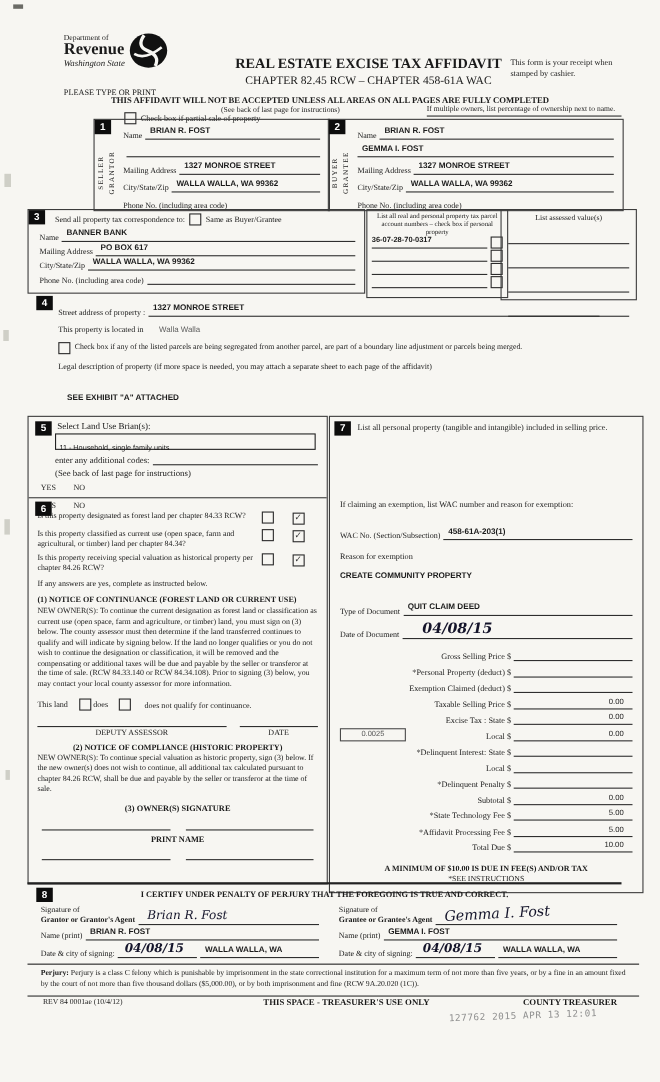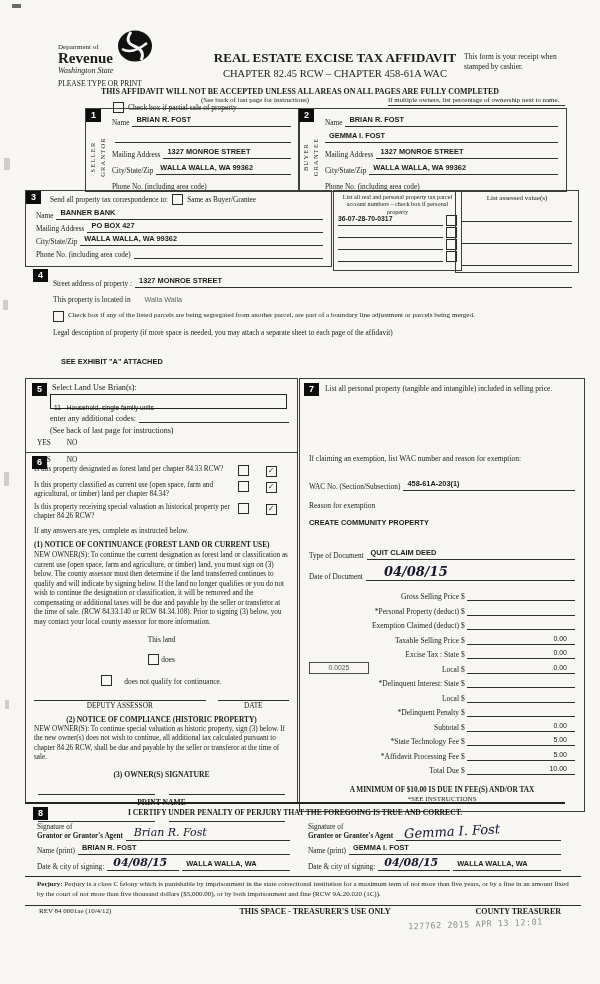--- a/index.html
+++ b/index.html
@@ -50,21 +50,21 @@
   <div>
     <div class="artifact" style="left:12px;top:4px;width:9px;height:4px;background:#6b6b66;"></div>
     <div class="artifact" style="left:4px;top:158px;width:6px;height:12px;"></div>
     <div class="artifact" style="left:3px;top:300px;width:5px;height:10px;"></div>
     <div class="artifact" style="left:4px;top:472px;width:5px;height:14px;"></div>
     <div class="artifact" style="left:5px;top:700px;width:4px;height:9px;"></div>
   </div>
 
   <div class="abs" style="left:58px;top:30px;display:flex;gap:4px;">
     <div style="text-align:left;">
-      <div style="font-size:7px;margin-top:13px;">Department of</div>
+      <div style="font-size:7px;">Department of</div>
       <div class="b" style="font-size:15px;line-height:1;">Revenue</div>
       <div style="font-style:italic;font-size:8px;">Washington State</div>
     </div>
     <svg width="36" height="34" viewBox="0 0 36 34">
       <ellipse cx="18" cy="16" rx="17" ry="15.5" fill="#111"></ellipse>
       <path d="M14,2 Q7,12 17,16 Q29,21 24,30" stroke="#f7f6f2" stroke-width="3" fill="none"></path>
       <path d="M5,19 Q15,25 30,13" stroke="#f7f6f2" stroke-width="2.4" fill="none"></path>
     </svg>
   </div>
 
@@ -153,21 +153,21 @@
         <span>Same as Buyer/Grantee</span>
       </div>
     </div>
     <div style="padding:0 8px 2px 10px;">
       <div class="r" style="height:13px;">
           <span class="lb">Name</span>
           <span class="fl"><span class="tv">BANNER BANK</span></span>
         </div>
       <div class="r" style="height:13px;">
           <span class="lb">Mailing Address</span>
-          <span class="fl"><span class="tv">PO BOX 427</span></span>
+          <span class="fl"><span class="tv">PO BOX 617</span></span>
         </div>
       <div class="r" style="height:13px;">
           <span class="lb">City/State/Zip</span>
           <span class="fl"><span class="tv">WALLA WALLA, WA  99362</span></span>
         </div>
       <div class="r" style="height:13px;">
           <span class="lb">Phone No. (including area code)</span>
           <span class="fl"></span>
         </div>
     </div>
@@ -263,21 +263,21 @@
         <div class="q">Is this property receiving special valuation as historical property per chapter 84.26 RCW?</div>
         <div class="ynwrap">
           <span class="yncell"><span class="cb"></span></span>
           <span class="yncell"><span class="cb on"></span></span>
         </div>
       </div>
       <div style="margin-top:5px;font-size:7.3px;">If any answers are yes, complete as instructed below.</div>
       <div class="b" style="margin-top:5px;font-size:7.4px;">(1) NOTICE OF CONTINUANCE  (FOREST LAND OR CURRENT USE)</div>
       <div class="body-sm" style="margin-top:2px;">NEW OWNER(S): To continue the current designation as forest land or classification as current use (open space, farm and agriculture, or timber) land, you must sign on (3) below. The county assessor must then determine if the land transferred continues to qualify and will indicate by signing below. If the land no longer qualifies or you do not wish to continue the designation or classification, it will be removed and the compensating or additional taxes will be due and payable by the seller or transferor at the time of sale. (RCW 84.33.140 or RCW 84.34.108). Prior to signing (3) below, you may contact your local county assessor for more information.</div>
 
-      <div style="margin-top:7px;display:flex;align-items:center;gap:10px;font-size:7.4px;flex-direction:column;">
+      <div style="margin-top:7px;display:flex;align-items:center;gap:10px;font-size:7.4px;">
         <span>This land</span>
         <span style="display:flex;align-items:center;gap:2px;">
             <span class="cb"></span>
             <span>does</span>
           </span>
         <span style="display:flex;align-items:flex-end;gap:12px;">
             <span class="cb"></span>
             <span>does not qualify for continuance.</span>
           </span>
       </div>

